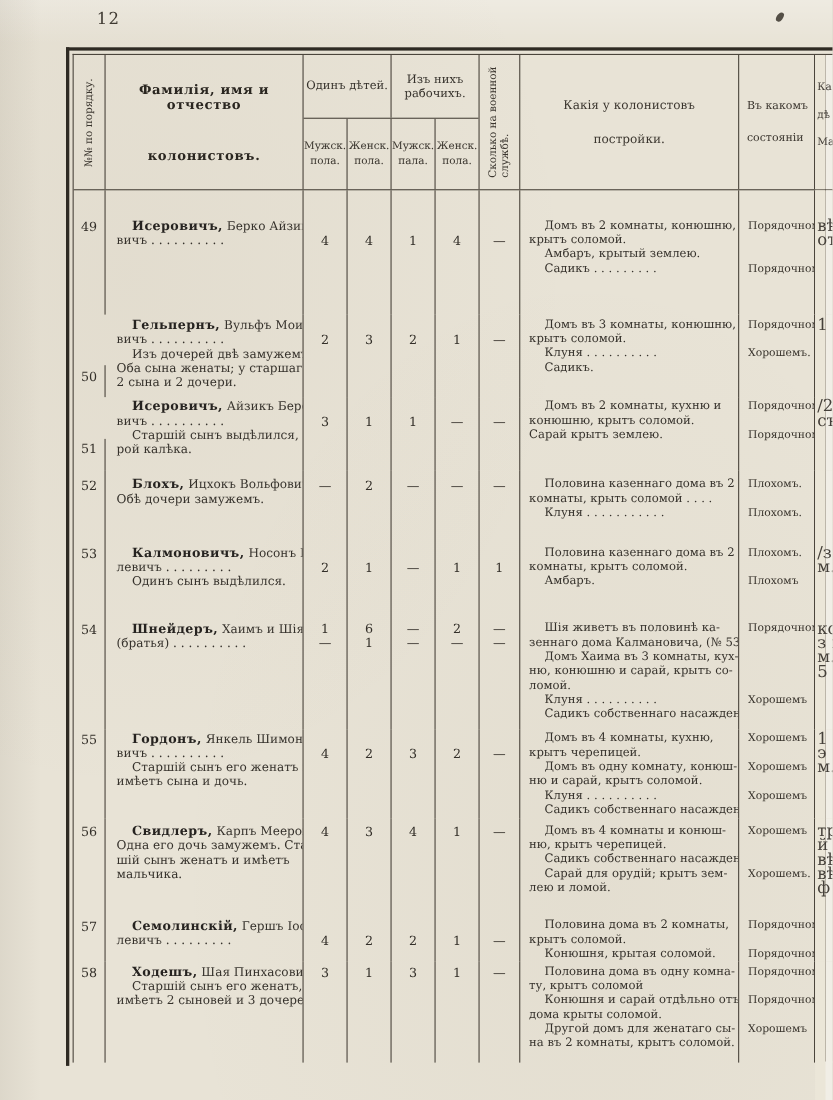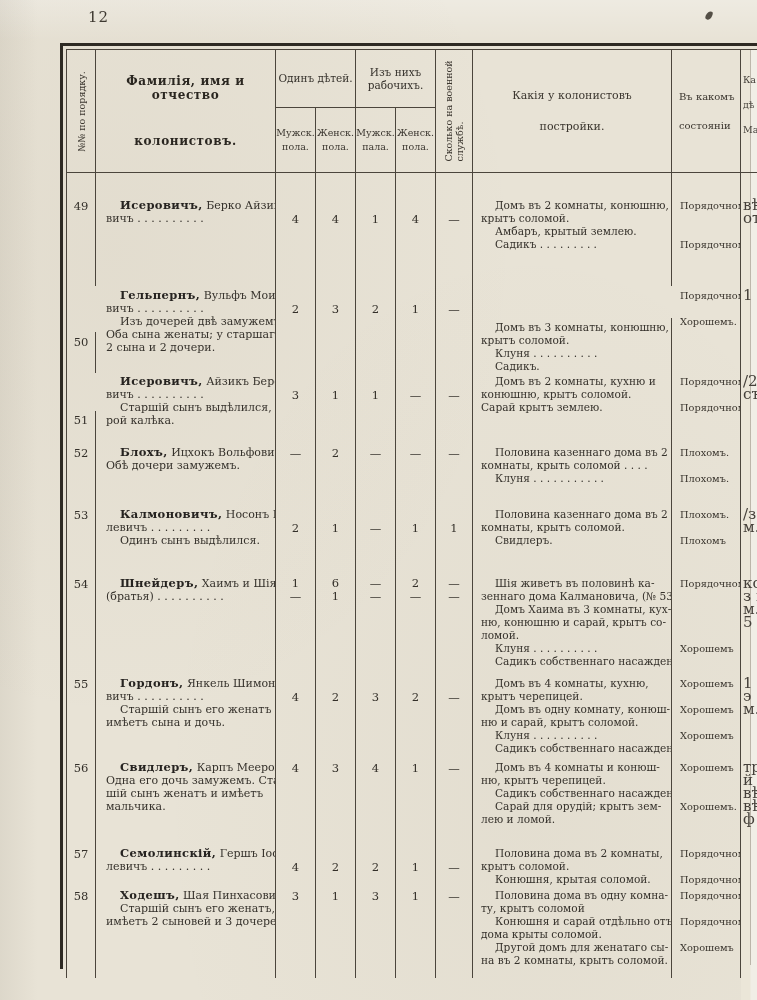--- a/index.html
+++ b/index.html
@@ -173,21 +173,21 @@
             <div class="name-line">вичъ . . . . . . . . . .</div>
             <div class="name-line ind">Изъ дочерей двѣ замужемъ.</div>
             <div class="name-line">Оба сына женаты; у старшаго</div>
             <div class="name-line">2 сына и 2 дочери.</div>
           </div>
           <div class="bc cnt" style="padding-top: 16px;">2</div>
           <div class="bc cnt" style="padding-top: 16px;">3</div>
           <div class="bc cnt" style="padding-top: 16px;">2</div>
           <div class="bc cnt" style="padding-top: 16px;">1</div>
           <div class="bc cnt" style="padding-top: 16px;">—</div>
-          <div class="bc bld" style="padding-top: 3px; margin-top: 32px;">
+          <div class="bc bld" style="padding-top: 3px;">
             <div class="bld-line ind">Домъ въ 3 комнаты, конюшню,</div>
             <div class="bld-line">крытъ соломой.</div>
             <div class="bld-line ind">Клуня . . . . . . . . . .</div>
             <div class="bld-line ind">Садикъ.</div>
           </div>
           <div class="bc cond" style="padding-top: 3px;">
             <div class="cond-line">Порядочномъ</div>
             <div class="cond-line"></div>
             <div class="cond-line">Хорошемъ.</div>
             <div class="cond-line"></div>
@@ -263,21 +263,21 @@
             <div class="name-line ind">Одинъ сынъ выдѣлился.</div>
           </div>
           <div class="bc cnt" style="padding-top: 19px;">2</div>
           <div class="bc cnt" style="padding-top: 19px;">1</div>
           <div class="bc cnt" style="padding-top: 19px;">—</div>
           <div class="bc cnt" style="padding-top: 19px;">1</div>
           <div class="bc cnt" style="padding-top: 19px;">1</div>
           <div class="bc bld" style="padding-top: 6px;">
             <div class="bld-line ind">Половина казеннаго дома въ 2</div>
             <div class="bld-line">комнаты, крытъ соломой.</div>
-            <div class="bld-line ind">Свидлеръ.</div>
+            <div class="bld-line ind">Амбаръ.</div>
           </div>
           <div class="bc cond" style="padding-top: 6px;">
             <div class="cond-line">Плохомъ.</div>
             <div class="cond-line"></div>
             <div class="cond-line">Плохомъ</div>
           </div>
           <div class="bc edge strip" style="padding-top: 6px;">
             <div class="edge-line">/з</div>
             <div class="edge-line">м.</div>
             <div class="edge-line"></div>

